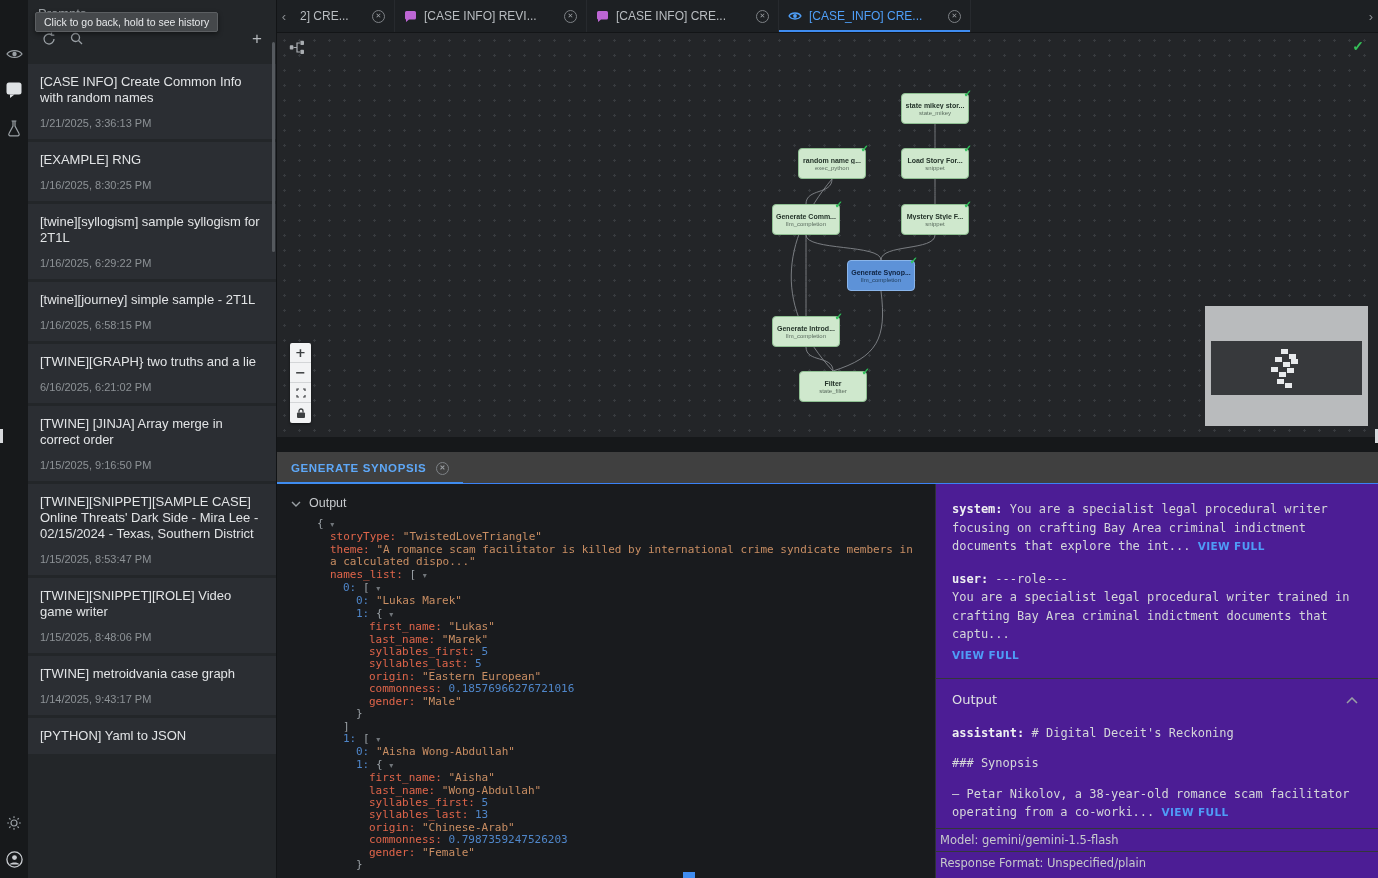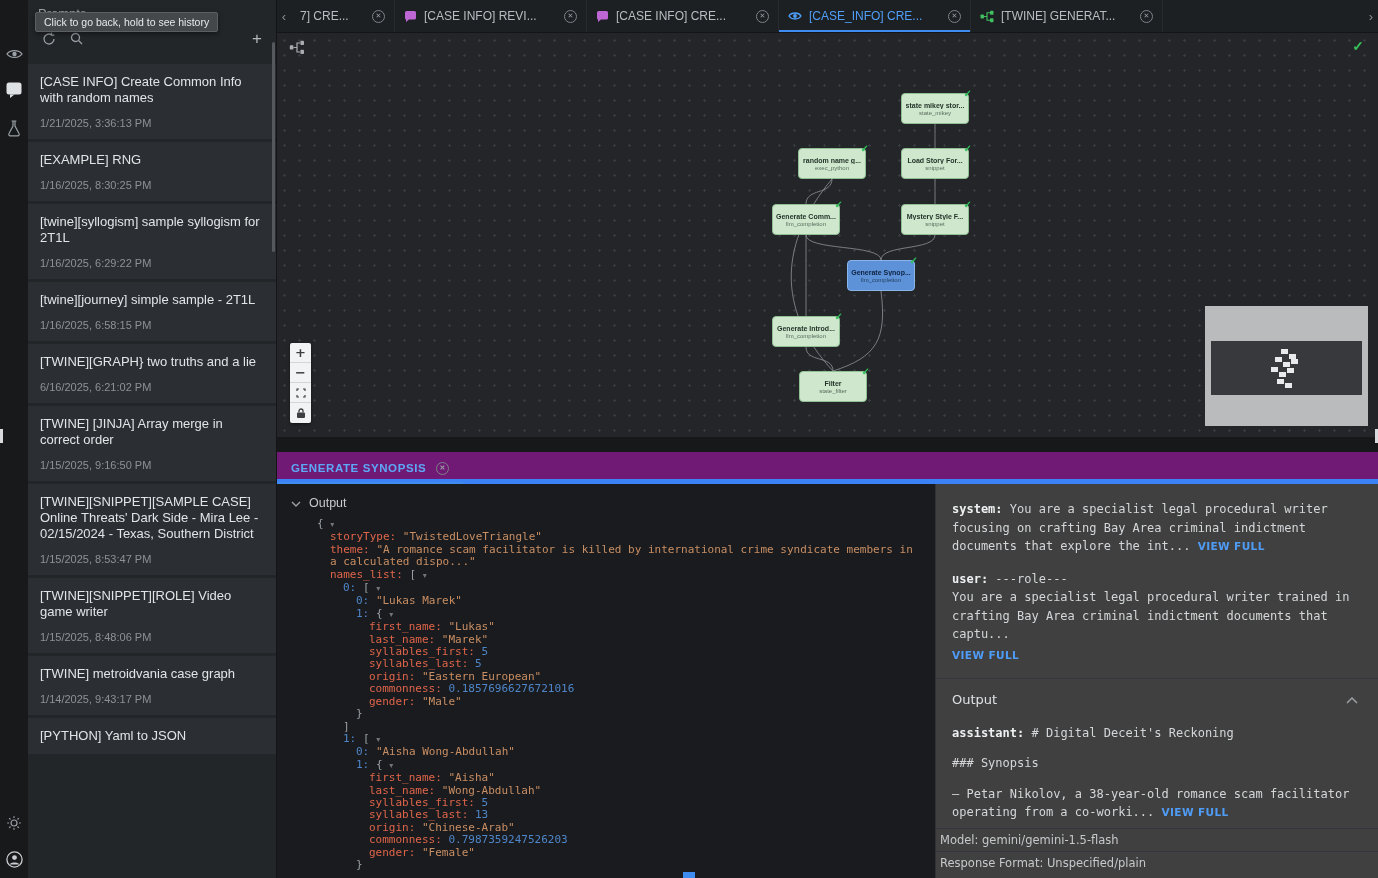--- a/index.html
+++ b/index.html
@@ -75,38 +75,38 @@
   .zoom-controls button:last-child { border-bottom:none; }
   .minimap { position:absolute; right:10px; bottom:11px; width:163px; height:120px; background:#b9bbbd; cursor:pointer; }
   .minimap-inner { position:absolute; left:6px; top:35px; width:151px; height:54px; background:#37393c; }
   .minimap-inner i { position:absolute; width:7px; height:5px; background:#e8eaec; }
 
   
   .h-divider { position:absolute; top:437px; left:0; right:0; height:15px; background:#16181a; cursor:row-resize; }
 
   
   .bottom { position:absolute; top:452px; left:0; right:0; bottom:0; }
-  .bottom-tabbar { height:32px; background:#701a75; border-bottom:5px solid #3b82f6; display:flex; }
+  .bottom-tabbar { height:32px; background:#404040; border-bottom:1px solid #3b82f6; display:flex; }
   .bottom-tab { height:32px; display:flex; align-items:center; gap:10px; padding:0 14px; position:relative; cursor:pointer;
     color:#5ea8f8; font-size:11.5px; letter-spacing:.6px; font-weight:bold; }
   .bottom-tab::after { content:""; position:absolute; left:0; right:0; bottom:0; height:2px; background:#3f8cf0; }
   .bottom-content { position:absolute; top:32px; left:0; right:0; bottom:0; display:flex; }
 
   .json-pane { width:658px; flex:none; position:relative; background:#191b1e; overflow:hidden; }
   .output-header { display:flex; align-items:center; gap:8px; padding:12px 0 8px 14px; color:#c7cacd; font-size:12.5px; }
   .json-tree { padding:0 12px 8px 40px; font:11px/12.4px "DejaVu Sans Mono",monospace; }
   .json-line { white-space:pre-wrap; }
   .tok-key { color:#e0654a; }
   .tok-str { color:#c98e63; }
   .tok-num { color:#4f86c9; }
   .tok-idx { color:#4f86c9; }
   .tok-punct { color:#9aa0a5; }
   .tok-chev { color:#70757a; font-family:"DejaVu Sans",sans-serif; font-size:8px; }
 
-  .right-pane { flex:1; position:relative; background:#404040; border-left:1px solid #2f3236; overflow:hidden; }
+  .right-pane { flex:1; position:relative; background:#4c1d95; border-left:1px solid #2f3236; overflow:hidden; }
   .right-scroll { padding:16px 20px 0 16px; font:12px/18.5px "DejaVu Sans Mono",monospace; color:#d4d7d9; }
   .msg-label { font-weight:bold; color:#eef0f1; }
   .view-full { color:#4f9cf7; font-family:"DejaVu Sans",sans-serif; font-size:10.5px; font-weight:bold; letter-spacing:.4px; text-decoration:none; cursor:pointer; }
   .view-full.block { display:inline-block; margin-top:2px; }
   .msg-block { margin-bottom:14px; }
   .output-section { margin:10px -20px 0 -16px; padding:12px 20px 0 16px; border-top:1px solid #34373b; }
   .output-section-header { display:flex; align-items:center; justify-content:space-between; font-family:"DejaVu Sans",sans-serif; font-size:13px; color:#dfe1e3; margin-bottom:14px; }
   .para { margin-top:12px; }
   .right-footer { position:absolute; left:0; right:0; bottom:4px; font-family:"DejaVu Sans",sans-serif; font-size:11.5px; color:#c6c9cb; }
   .footer-row { border-top:1px solid #34373b; padding:3px 8px 3px 4px; line-height:16px; }
@@ -220,21 +220,21 @@
       </div>
     <div class="sidebar-scrollbar"></div>
   </div>
 
   <div class="main">
 
     <div class="tabbar">
       <div class="tab-scroll">‹</div>
       <div class="tabs" id="tabs">
           <div class="tab partial">
-            <span class="tab-label">7] CRE...</span>
+            <span class="tab-label">2] CRE...</span>
             <span class="circle-x">✕</span>
           </div>
           <div class="tab">
             <span class="tab-icon">
               <svg width="13" height="13" viewBox="0 0 13 13">
                 <path d="M1 2.5 A1.5 1.5 0 0 1 2.5 1 H10.5 A1.5 1.5 0 0 1 12 2.5 V8 A1.5 1.5 0 0 1 10.5 9.5 H5 L2 12 V9.5 A1.5 1.5 0 0 1 1 8 Z" fill="#bd66d4"></path>
               </svg>
             </span>
             <span class="tab-label">[CASE INFO] REVI...</span>
             <span class="circle-x">✕</span>
@@ -249,34 +249,20 @@
             <span class="circle-x">✕</span>
           </div>
           <div class="tab active">
             <span class="tab-icon">
               <svg width="14" height="10" viewBox="0 0 14 10">
                 <path d="M1 5 C3.5 1 10.5 1 13 5 C10.5 9 3.5 9 1 5 Z" fill="none" stroke="#4f9ff8" stroke-width="1.3"></path>
                 <circle cx="7" cy="5" r="1.9" fill="#4f9ff8"></circle>
               </svg>
             </span>
             <span class="tab-label">[CASE_INFO] CRE...</span>
-            <span class="circle-x">✕</span>
-          </div>
-          <div class="tab">
-            <span class="tab-icon">
-              <svg width="14" height="13" viewBox="0 0 14 13">
-                <g stroke="#3fbf5f" stroke-width="1.1" fill="none">
-                  <path d="M4 6.5 H7 M7 6.5 V2.8 H10 M7 6.5 V10.3 H10"></path>
-                </g>
-                <rect x="0.5" y="4.5" width="3.5" height="4" rx="0.8" fill="#3fbf5f"></rect>
-                <rect x="10" y="0.8" width="3.5" height="4" rx="0.8" fill="#3fbf5f"></rect>
-                <rect x="10" y="8.3" width="3.5" height="4" rx="0.8" fill="#3fbf5f"></rect>
-              </svg>
-            </span>
-            <span class="tab-label">[TWINE] GENERAT...</span>
             <span class="circle-x">✕</span>
           </div>
         </div>
       <div class="tab-scroll">›</div>
     </div>
 
     <div class="canvas">
       <svg class="edges" id="edges" width="1101" height="404" viewBox="0 0 1101 404">
           <path d="M658 91 C658 107, 658 99, 658 115"></path>
           <path d="M555 146 C555 162, 529 155, 529 171"></path>

